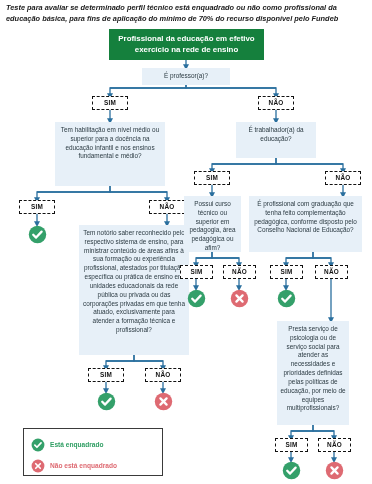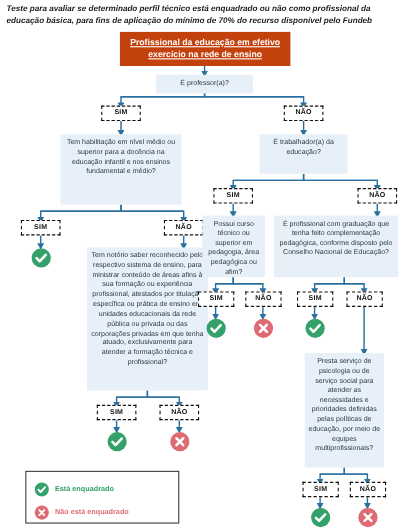--- a/index.html
+++ b/index.html
@@ -15,23 +15,23 @@
   #wires{position:absolute;left:0;top:0;width:372px;height:484px;pointer-events:none;}
 
   .intro{
     position:absolute;left:6px;top:3px;width:360px;
     font-style:italic;font-weight:bold;font-size:7.4px;line-height:1.45;
     color:#1a1a1a;text-align:left;
   }
 
   .root{
     position:absolute;left:109px;top:29px;width:155px;
-    background:#c2410c;color:#ffffff;
+    background:#15803d;color:#ffffff;
     font-size:7.9px;font-weight:bold;line-height:1.35;
-    text-align:center;padding:5px 4px;box-sizing:border-box;text-decoration:underline;
+    text-align:center;padding:5px 4px;box-sizing:border-box;
   }
 
   .qbox{
     position:absolute;
     background:#e7f0f8;color:#2b3a42;
     font-size:6.4px;line-height:1.38;
     text-align:center;
     padding:4px 3px;box-sizing:border-box;
   }
 

